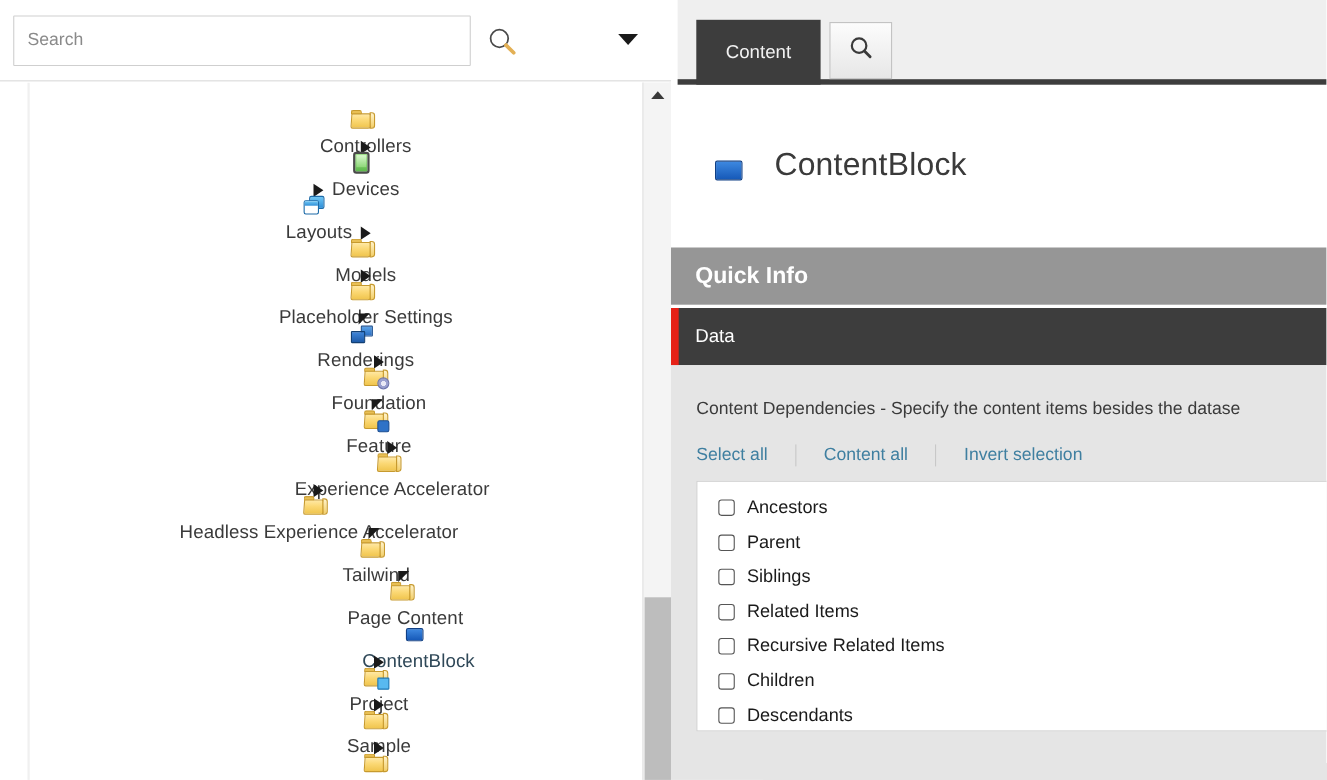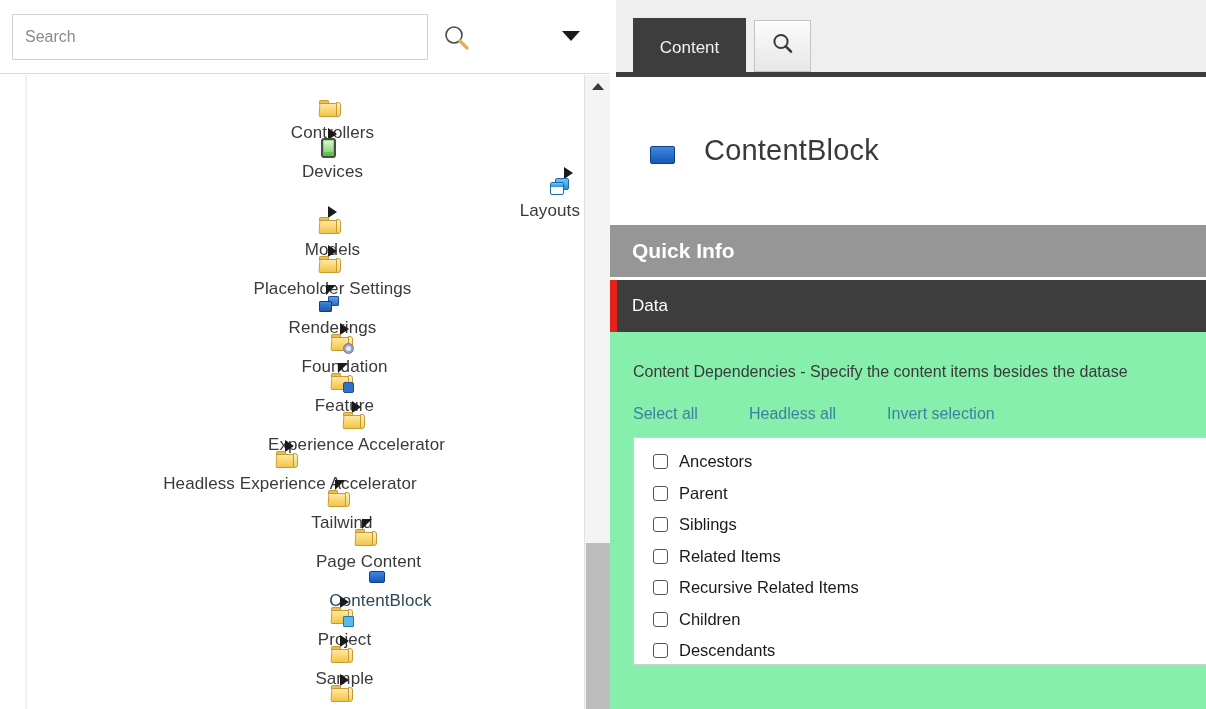--- a/index.html
+++ b/index.html
@@ -357,21 +357,21 @@
   .section-data .st {
     margin-left: 22px;
     color: #ffffff;
     font-size: 17px;
     font-weight: normal;
   }
 
   .field-area {
     position: absolute; left: 0; top: 332px;
     width: 596px; height: 377px;
-    background: #86efac;
+    background: #e5e5e5;
   }
   .field-desc {
     position: absolute; left: 23px; top: 31px;
     font-size: 16px;
     color: #3a3a3a;
     white-space: nowrap;
   }
   .sel-links {
     position: absolute; left: 23px; top: 70px;
     height: 24px;
@@ -450,21 +450,21 @@
             </div>
             <span class="tw-label">Controllers</span>
           </div>
           <div class="tree-row" style="padding-left: 85px;">
             <div class="tw-arrow collapsed"></div>
             <div class="tw-icon">
               <div class="ico-device"></div>
             </div>
             <span class="tw-label">Devices</span>
           </div>
-          <div class="tree-row" style=" align-items: flex-end;">
+          <div class="tree-row" style="">
             <div class="tw-arrow collapsed"></div>
             <div class="tw-icon">
               <div class="ico-layouts">
                 <div class="back"></div>
                 <div class="front"></div>
               </div>
             </div>
             <span class="tw-label">Layouts</span>
           </div>
           <div class="tree-row" style="padding-left: 85px;">
@@ -648,21 +648,21 @@
       <div class="accent"></div>
       <span class="st">Data</span>
     </div>
 
     <div class="field-area">
       <div class="field-desc">Content Dependencies - Specify the content items besides the datase</div>
 
       <div class="sel-links">
         <a>Select all</a>
         <span class="sep"></span>
-        <a>Headless all</a>
+        <a>Content all</a>
         <span class="sep"></span>
         <a>Invert selection</a>
       </div>
 
       <div class="checkbox-panel" id="cb-panel">
           <label class="cb-row">
             <span class="cb-box"></span>
             <span class="cb-label">Ancestors</span>
           </label>
           <label class="cb-row">

